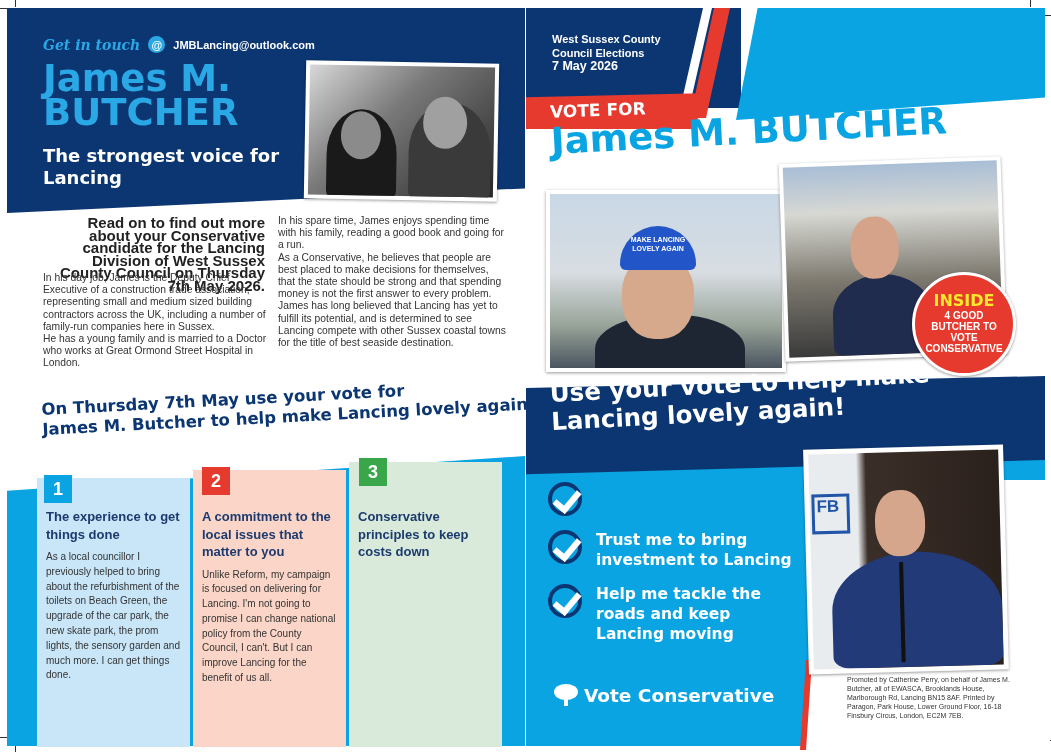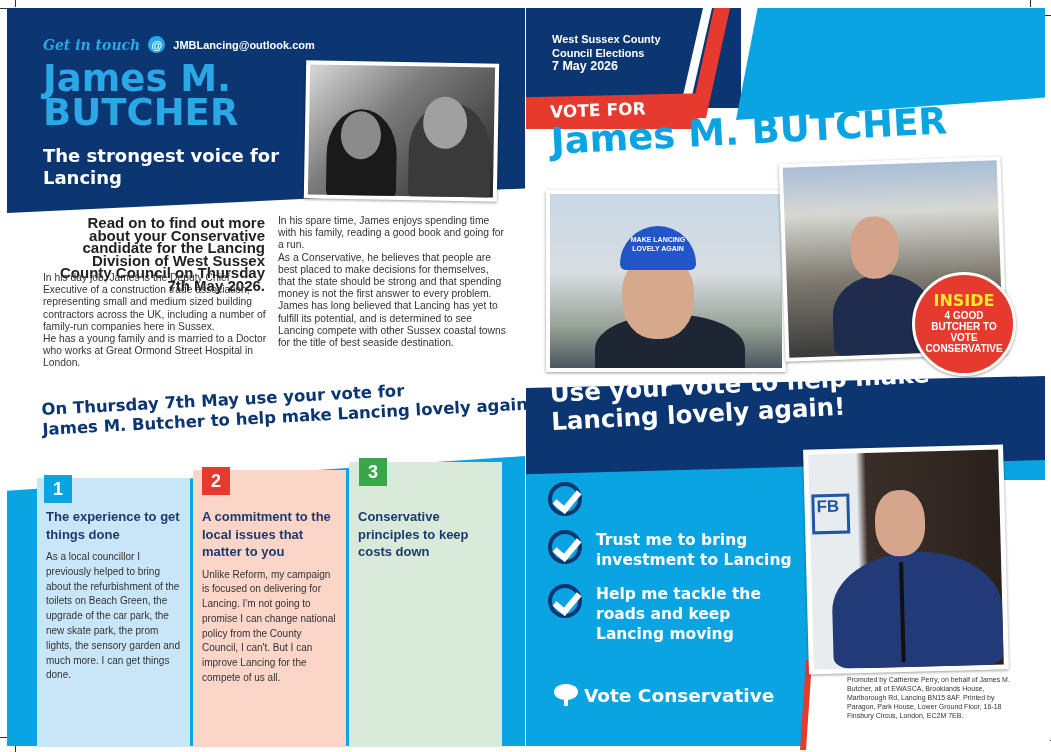--- a/index.html
+++ b/index.html
@@ -134,21 +134,21 @@
 <div class="abs left-blue"></div>
 
 <div class="card card1">
   <div class="num" style="left:7px;top:-3px;background:#0aa4e3;">1</div>
   <div class="card-title">The experience to get things done</div>
   <div class="card-body">As a local councillor I previously helped to bring about the refurbishment of the toilets on Beach Green, the upgrade of the car park, the new skate park, the prom lights, the sensory garden and much more. I can get things done.</div>
 </div>
 <div class="card card2">
   <div class="num" style="left:9px;top:-3px;background:#e63a2e;">2</div>
   <div class="card-title">A commitment to the local issues that matter to you</div>
-  <div class="card-body">Unlike Reform, my campaign is focused on delivering for Lancing. I'm not going to promise I can change national policy from the County Council, I can't. But I can improve Lancing for the compete of us all.</div>
+  <div class="card-body">Unlike Reform, my campaign is focused on delivering for Lancing. I'm not going to promise I can change national policy from the County Council, I can't. But I can improve Lancing for the benefit of us all.</div>
 </div>
 <div class="card card3">
   <div class="num" style="left:10px;top:-4px;background:#3aa64a;">3</div>
   <div class="card-title">Conservative principles to keep costs down</div>
 </div>
 
 <div class="abs right-navy"></div>
 <div class="abs right-lightblue"></div>
 <div class="abs white-stripe"></div>
 <div class="abs red-stripe"></div>

